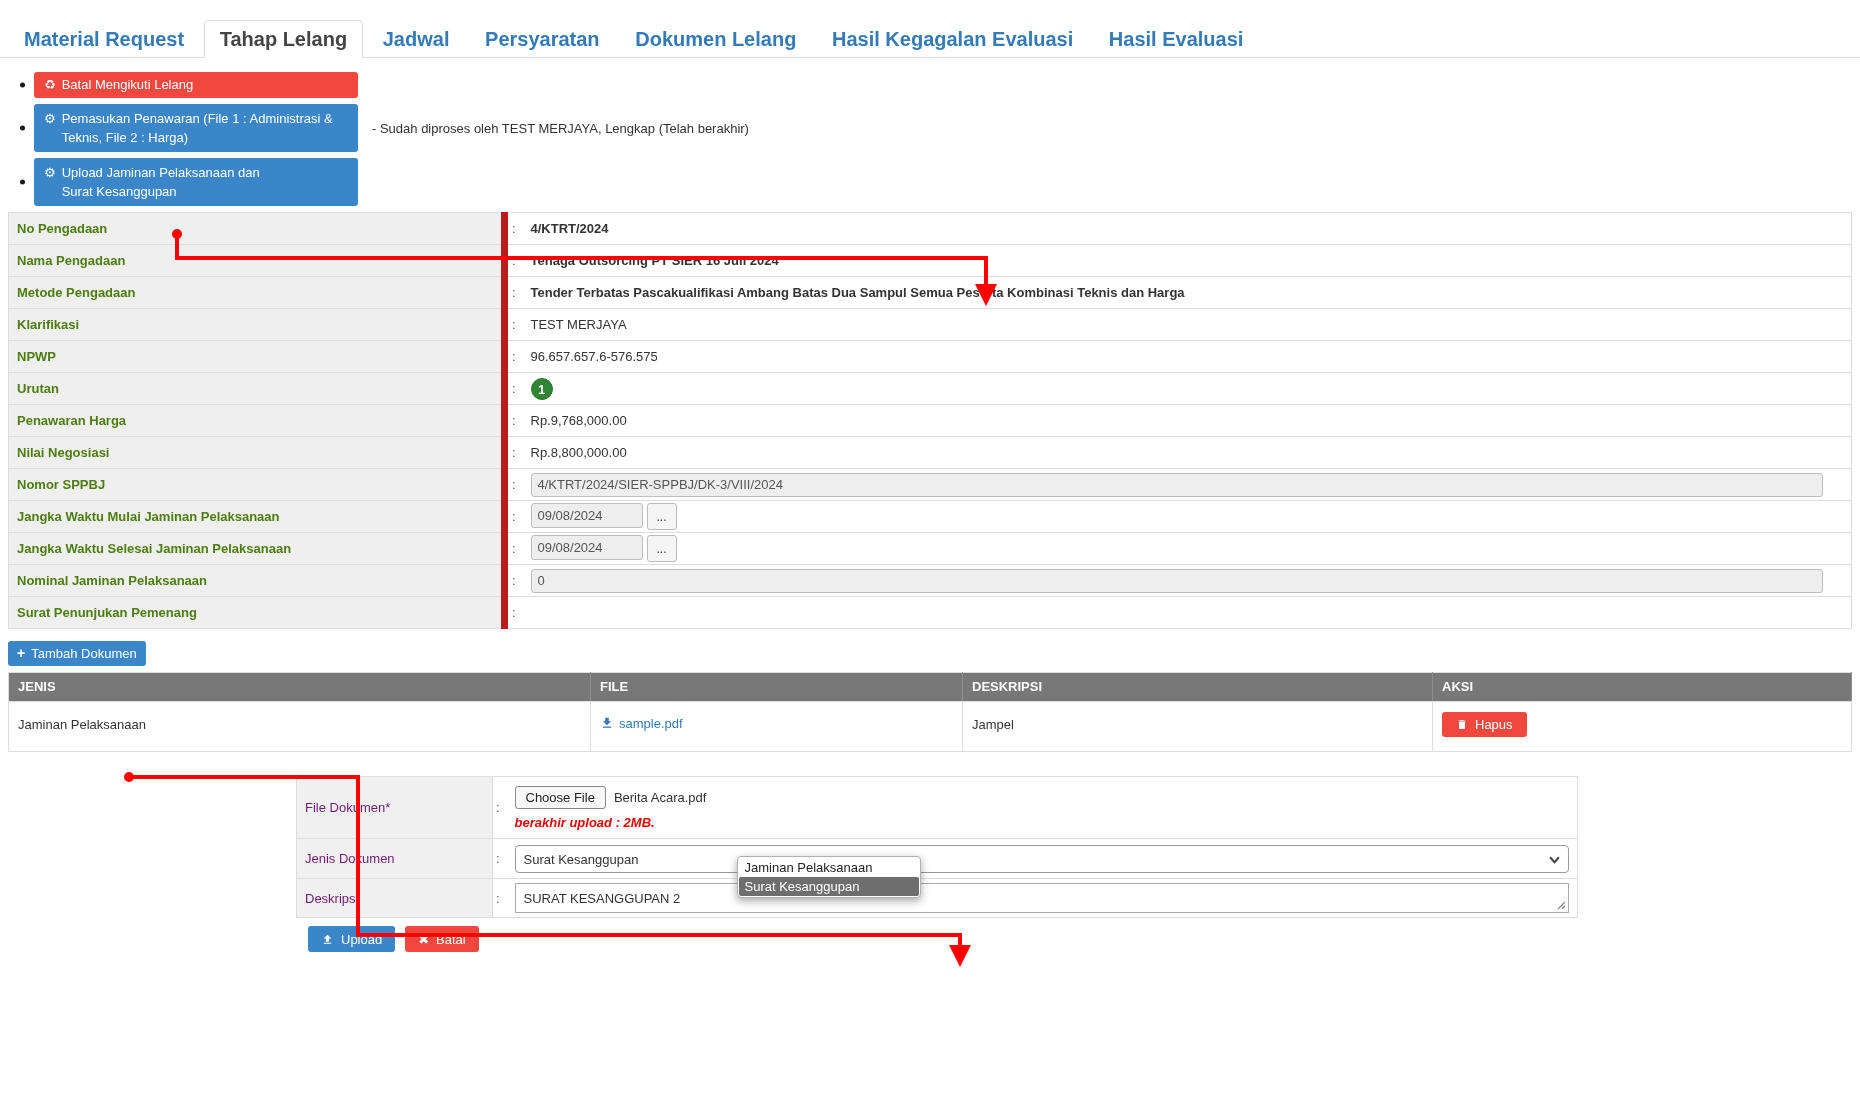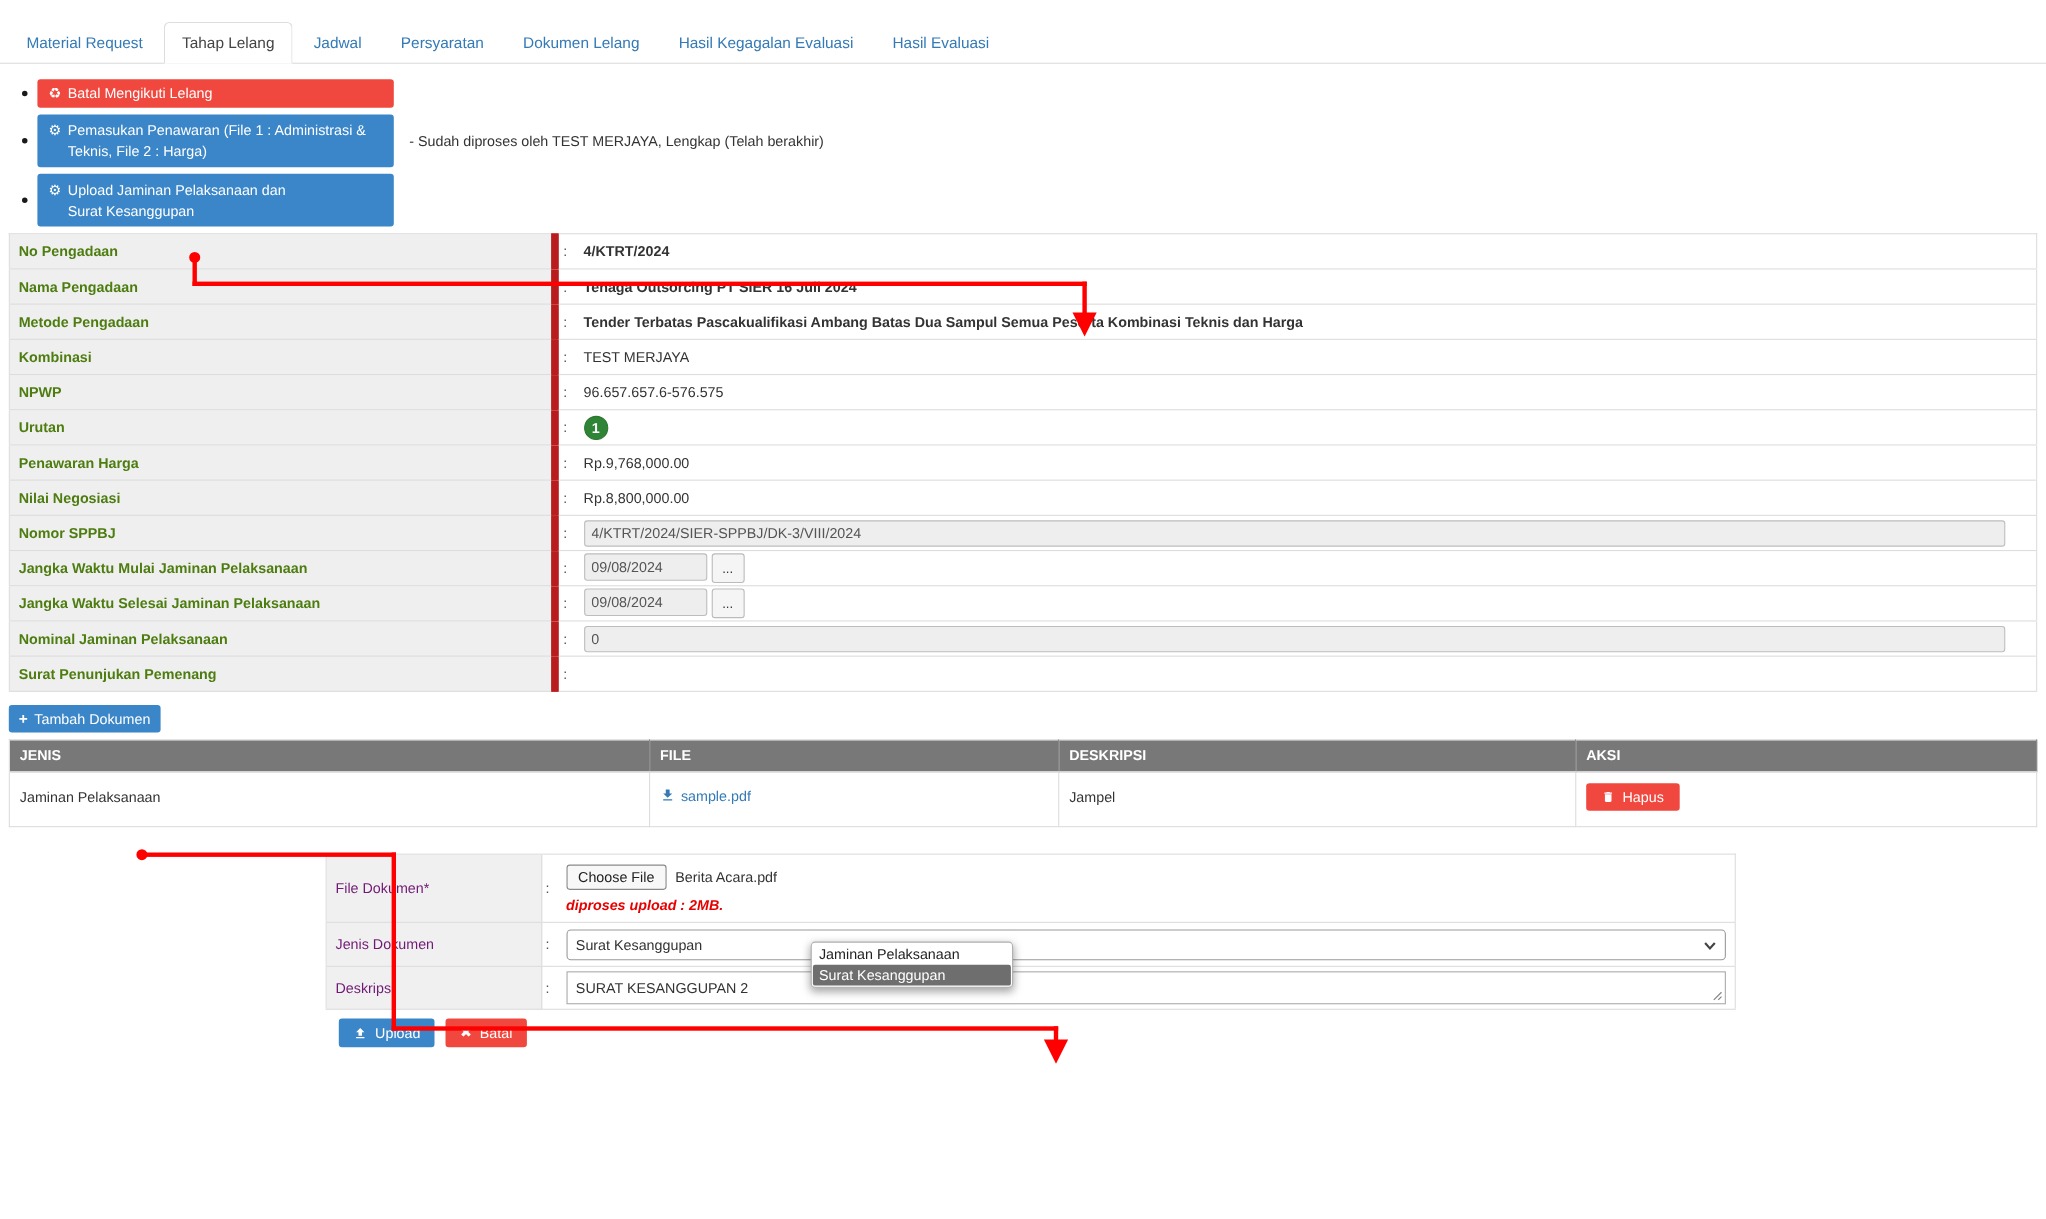--- a/index.html
+++ b/index.html
@@ -2,21 +2,21 @@
 <html><head>
 <meta charset="utf-8">
 <style>
   * { box-sizing: border-box; }
   html,body { margin:0; padding:0; background:#fff; }
   body { font-family:"Liberation Sans","DejaVu Sans",sans-serif; font-size:13px; color:#333; }
   .page { position:relative; width:1860px; height:1108px; overflow:hidden; background:#fff; }
 
   
   .tabs { padding:20px 0 0 8px; border-bottom:1px solid #ddd; }
-  .tab { display:inline-block; padding:8px 15px; font-size:14px; font-weight:normal; color:#337ab7;
+  .tab { display:inline-block; padding:8px 15px; font-size:20px; font-weight:bold; color:#337ab7;
          border:1px solid transparent; margin-bottom:-1px; cursor:pointer; text-decoration:none; line-height:20px;}
   .tab.active { color:#444; background:#fff; border-color:#ddd; border-bottom-color:#fff; border-radius:5px 5px 0 0; }
 
   
   ul.stages { margin:14px 0 0 0; padding-left:34px; list-style:none; }
   ul.stages li { position:relative; display:flex; align-items:center; gap:14px; margin-bottom:6px; }
   ul.stages li::before { content:""; position:absolute; left:-14px; top:50%; transform:translateY(-50%);
         width:5px; height:5px; border-radius:50%; background:#1a1a1a; }
   .stage-btn { width:324px; border:none; border-radius:3px; color:#fff; text-align:left;
         font-family:inherit; font-size:13px; line-height:18px; padding:4px 10px; cursor:pointer; }
@@ -162,21 +162,21 @@
       <td class="dlabel">Nama Pengadaan</td>
       <td class="dcolon"></td>
       <td class="dvalue bold">Tenaga Outsorcing PT SIER 16 Juli 2024</td>
     </tr>
     <tr>
       <td class="dlabel">Metode Pengadaan</td>
       <td class="dcolon"></td>
       <td class="dvalue bold">Tender Terbatas Pascakualifikasi Ambang Batas Dua Sampul Semua Peserta Kombinasi Teknis dan Harga</td>
     </tr>
     <tr>
-      <td class="dlabel">Kombinasi</td>
+      <td class="dlabel">Klarifikasi</td>
       <td class="dcolon"></td>
       <td class="dvalue">TEST MERJAYA</td>
     </tr>
     <tr>
       <td class="dlabel">NPWP</td>
       <td class="dcolon"></td>
       <td class="dvalue">96.657.657.6-576.575</td>
     </tr>
     <tr>
       <td class="dlabel">Urutan</td>
@@ -268,21 +268,21 @@
   
   <table class="uform">
     <tbody>
         <tr class="row-file">
       <td class="flabel">File Dokumen*</td>
       <td class="fcolon"></td>
       <td class="fvalue">
         <div>
           <span class="choose-file">Choose File</span><span class="file-name">Berita Acara.pdf</span>
         </div>
-        <div class="max-note">diproses upload : 2MB.</div>
+        <div class="max-note">berakhir upload : 2MB.</div>
       </td>
     </tr>
     <tr class="row-jenis">
       <td class="flabel">Jenis Dokumen</td>
       <td class="fcolon"></td>
       <td class="fvalue">
         <div class="select-box">
           <span>Surat Kesanggupan</span>
           <svg class="chev" width="11" height="8" viewBox="0 0 10 7">
                 <path d="M1 1 L5 5.5 L9 1" fill="none" stroke="#444" stroke-width="1.8"></path>

